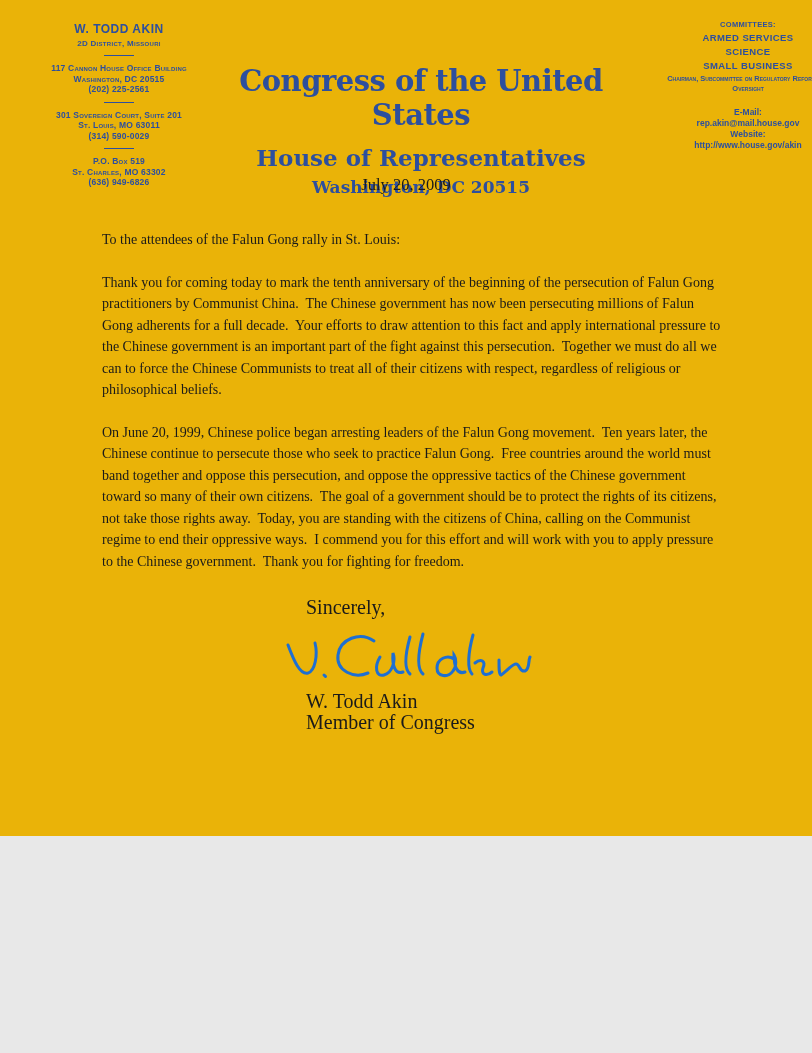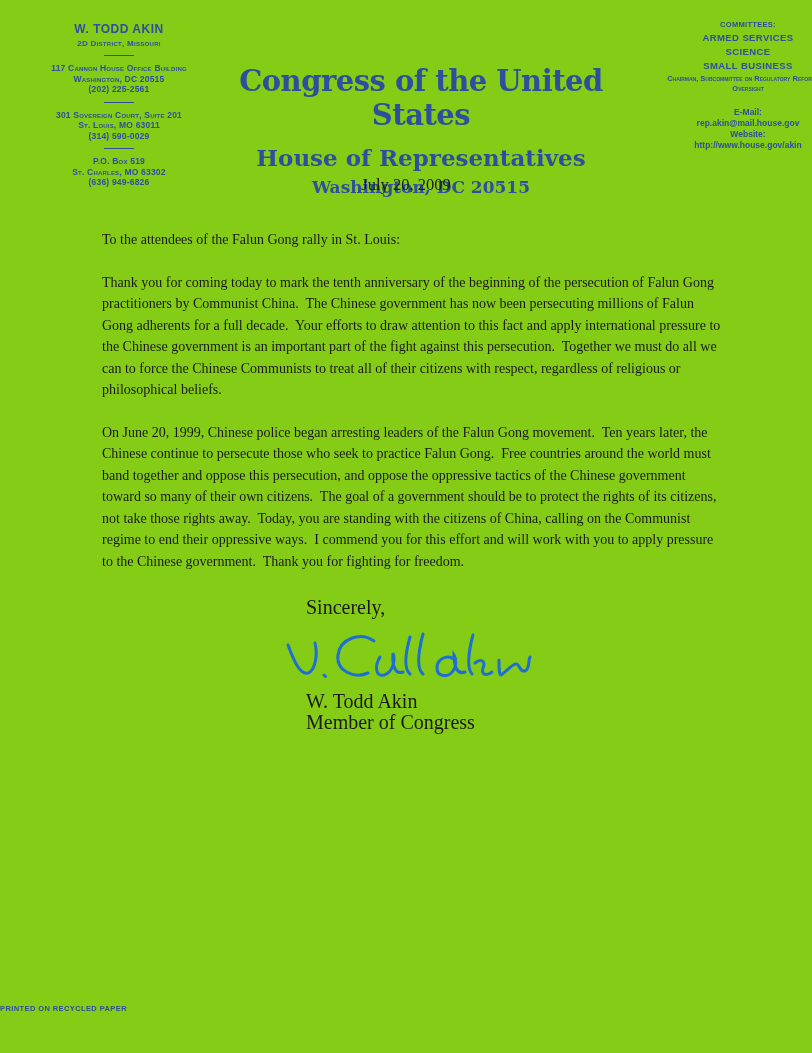--- a/index.html
+++ b/index.html
@@ -1,20 +1,20 @@
 <!DOCTYPE html>
 <html><head>
 <meta charset="utf-8">
 <style>
   html,body{margin:0;padding:0;background:#e8e8e8;}
   .page{
     position:relative;
-    width:812px;height:1053px;
+    width:812px;height:836px;
     margin:0 auto;
-    background:#84cc16;
+    background:#eab308;
     font-family:"Liberation Serif", serif;
     color:#1a1a1a;
     overflow:hidden;
   }
   .sc{font-variant:small-caps;}
   
   .lh-left{
     position:absolute;left:24px;top:22px;width:190px;
     text-align:center;
     font-family:"Liberation Sans", sans-serif;

